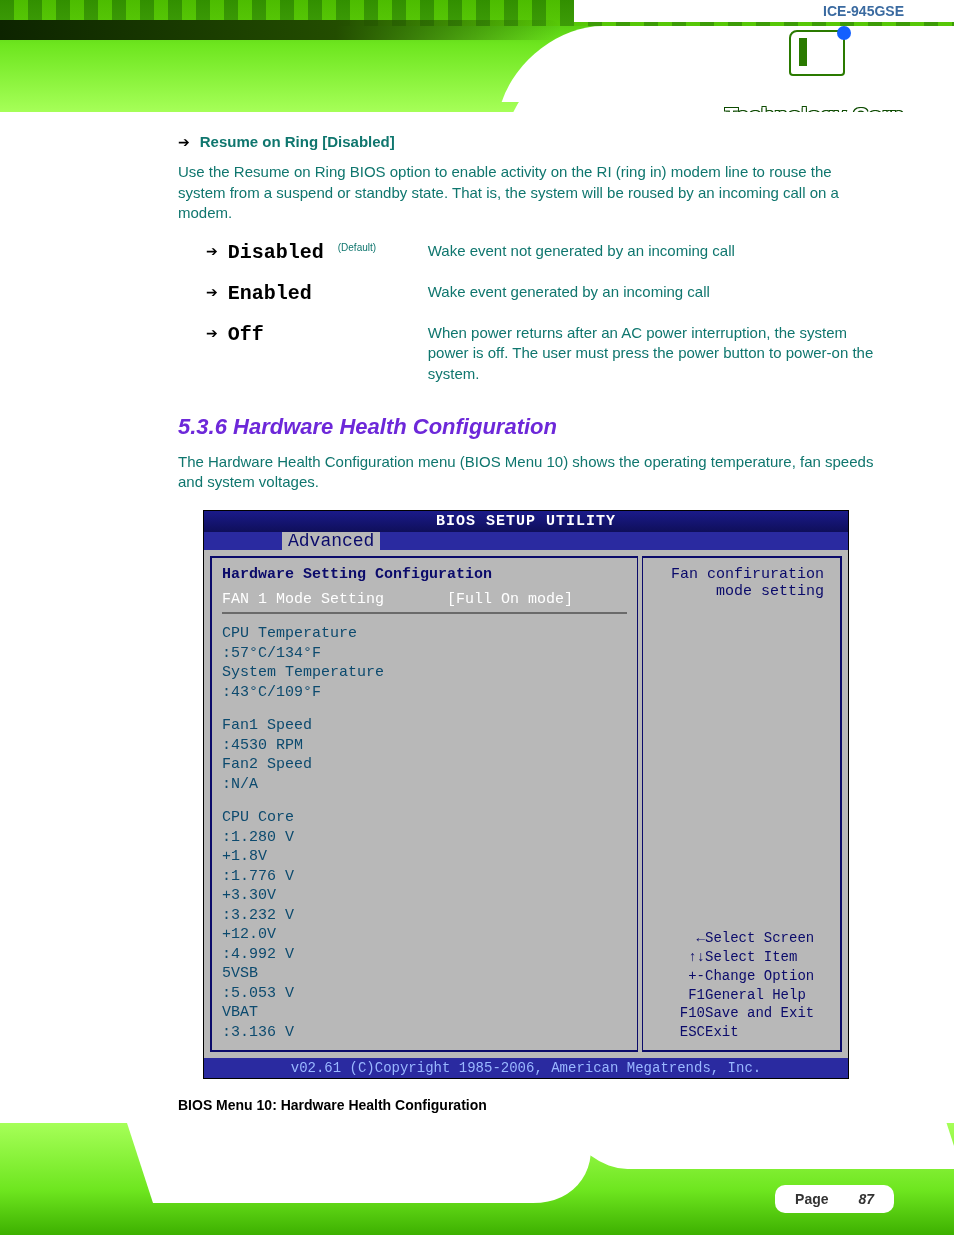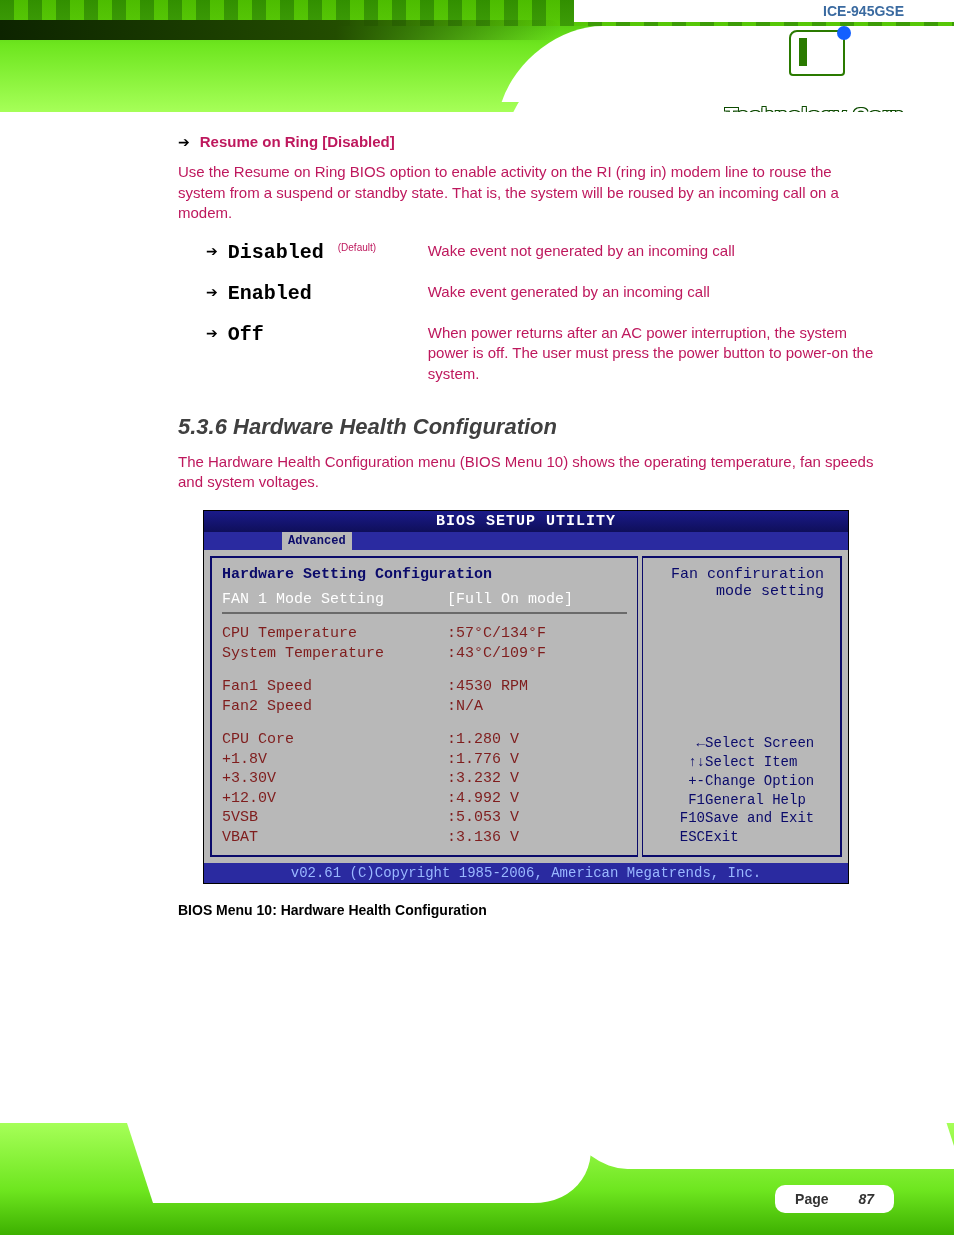--- a/index.html
+++ b/index.html
@@ -76,67 +76,67 @@
   .page {
     position:absolute; top:112px; left:0; right:0; bottom:112px;
     padding: 20px 40px 20px 40px;
   }
   .content-col{ margin-left:138px; margin-right:40px; }
 
   .arrow-line{ display:flex; align-items:flex-start; gap:10px; margin-bottom:6px;}
   .arrow-icon{ font-size:14px; line-height:20px; }
   .bold{font-weight:bold;}
   .tt{ font-family:"Courier New",monospace; font-weight:bold; font-size:20px;}
-  .txt{ font-size:15px; color:#be185d; line-height:1.35;}
+  .txt{ font-size:15px; color:#0f766e; line-height:1.35;}
 
   .para{ margin:10px 0 18px 0; }
   .indent{ margin-left:28px; }
 
-  .h3{ font-size:22px; font-weight:bold; font-style:italic; color:#404040; margin:30px 0 12px 0;}
+  .h3{ font-size:22px; font-weight:bold; font-style:italic; color:#6d28d9; margin:30px 0 12px 0;}
   .cap{ font-size:14px; font-weight:bold; margin:18px 0 8px 0;}
 
   
   .bios {
     width: 646px;
     margin: 12px auto 0 auto;
     font-family:"Lucida Console","Courier New",monospace;
     font-size:15px;
     border:1px solid #000;
   }
   .bios-title{
     background:linear-gradient(#1a1a8a,#0f0f5a);
     color:#fff; text-align:center; font-weight:bold; padding:2px 0;
     letter-spacing:1px;
   }
   .bios-tabs{
     background:#2a2aa0; height:18px; position:relative;
   }
   .bios-tab{
     position:absolute; left:78px; top:0; background:#b8b8b8; color:#0a0a6a;
-    padding:0 6px; font-weight:bold; font-size:12px; line-height:18px;
+    padding:0 6px; font-weight:normal; font-size:18px; line-height:18px;
   }
   .bios-body{
     display:flex; background:#b8b8b8;
   }
   .bios-left{
     flex:1; border:2px solid #0a0a6a; border-right:1px solid #0a0a6a;
     margin:6px 2px 6px 6px; padding:8px 10px;
   }
   .bios-right{
     width:200px; border:2px solid #0a0a6a; border-left:1px solid #0a0a6a;
     margin:6px 6px 6px 2px; padding:8px 16px; color:#0a0a6a;
     display:flex; flex-direction:column; justify-content:space-between;text-align:right;
   }
   .bios-heading{ color:#0a0a6a; font-weight:bold; margin-bottom:8px;}
   .bios-sel-row{
     display:flex; color:#fff; background:transparent; margin-bottom:2px;
   }
   .bios-sel-row .lbl{width:225px;}
   .bios-divider{ height:2px; background:#6a6a6a; margin:4px 0 10px 0;}
-  .bios-row{display:flex; color:#7f1d1d; line-height:1.3;}
+  .bios-row{display:flex; color:#0c4a6e; line-height:1.3;flex-direction:column;}
   .bios-row .lbl{width:225px;}
   .bios-nav{color:#0a0a6a; font-size:14px; line-height:1.35;}
   .bios-nav-row{display:flex;}
   .bios-nav-row .k{width:46px;}
   .bios-foot{
     background:#2a2aa0; color:#9ab8ff; text-align:center; padding:2px 0; font-size:14px;
   }
   .spacer{height:14px;}
 
   

